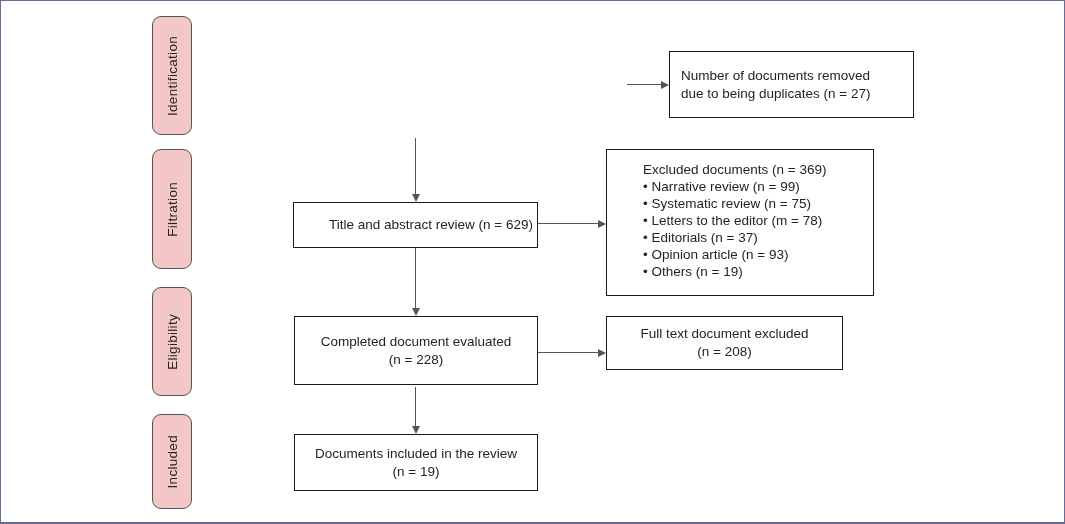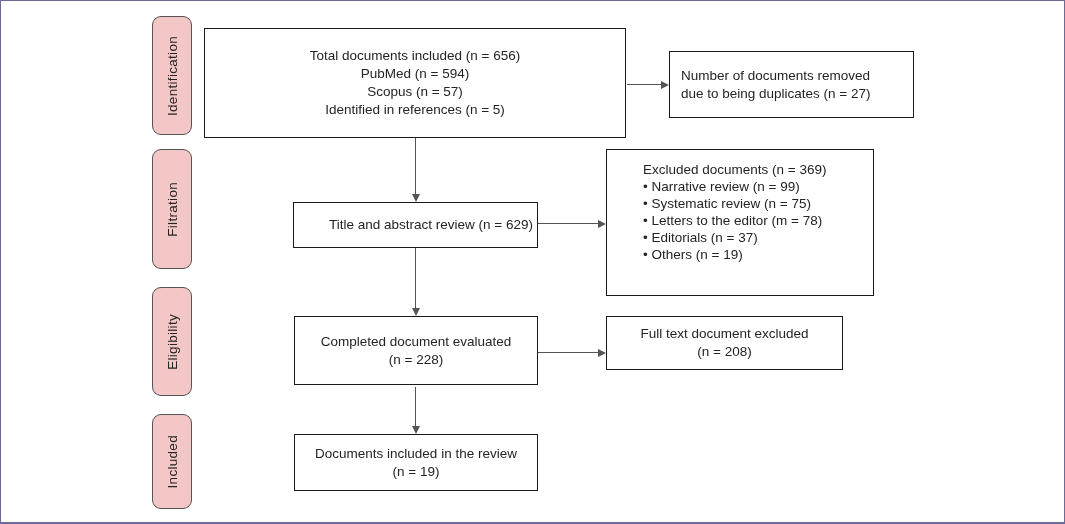--- a/index.html
+++ b/index.html
@@ -122,40 +122,35 @@
   <div class="stage" id="stage-filtration">
     <span>Filtration</span>
   </div>
   <div class="stage" id="stage-eligibility">
     <span>Eligibility</span>
   </div>
   <div class="stage" id="stage-included">
     <span>Included</span>
   </div>
 
-  <div class="box center" id="box-total">
-    <div>Total documents included (n = 656)</div>
-    <div>PubMed (n = 594)</div>
-    <div>Scopus (n = 57)</div>
-    <div>Identified in references (n = 5)</div>
-  </div>
   <div class="box leftalign" id="box-duplicates">
     <div>Number of documents removed</div>
     <div>due to being duplicates (n = 27)</div>
   </div>
 
   <div class="box center" id="box-title-abstract">
     <div>Title and abstract review (n = 629)</div>
   </div>
   <div class="box" id="box-excluded">
     <div>Excluded documents (n = 369)</div>
     <div>• Narrative review (n = 99)</div>
     <div>• Systematic review (n = 75)</div>
     <div>• Letters to the editor (m = 78)</div>
     <div>• Editorials (n = 37)</div>
+    <div>• Opinion article (n = 93)</div>
     <div>• Others (n = 19)</div>
   </div>
 
   <div class="box center" id="box-completed">
     <div>Completed document evaluated</div>
     <div>(n = 228)</div>
   </div>
   <div class="box center" id="box-fulltext">
     <div>Full text document excluded</div>
     <div>(n = 208)</div>

